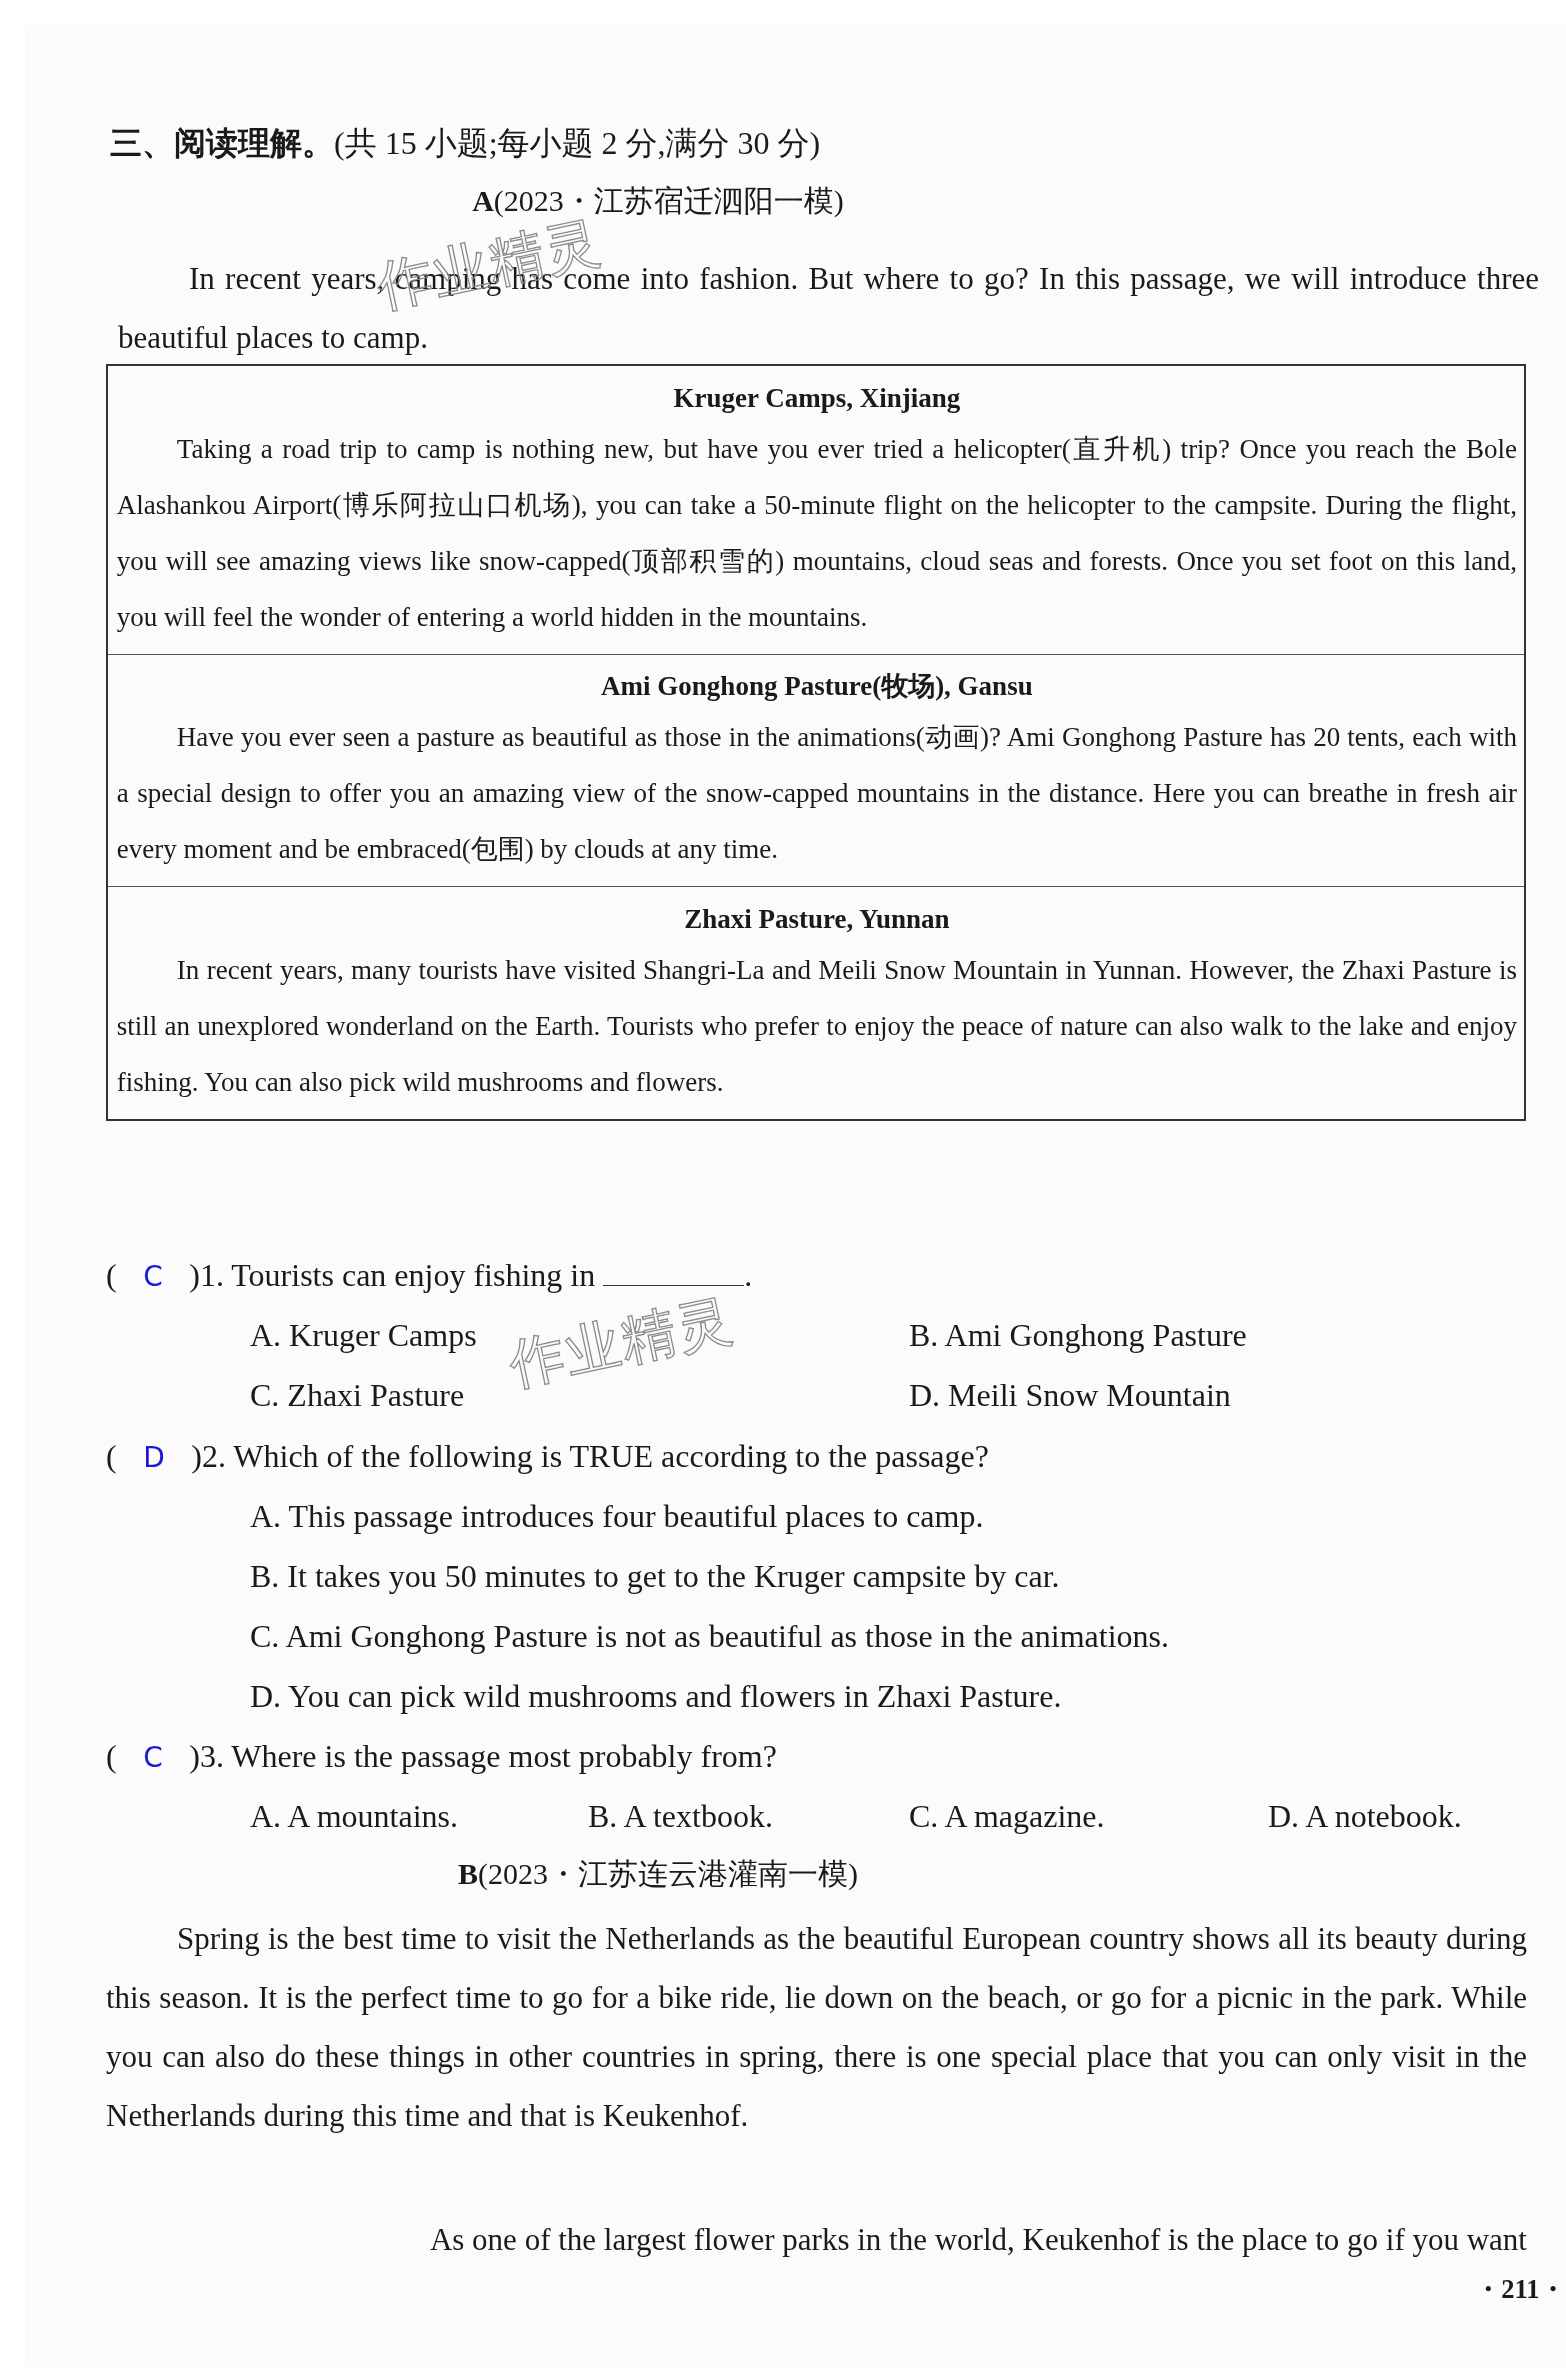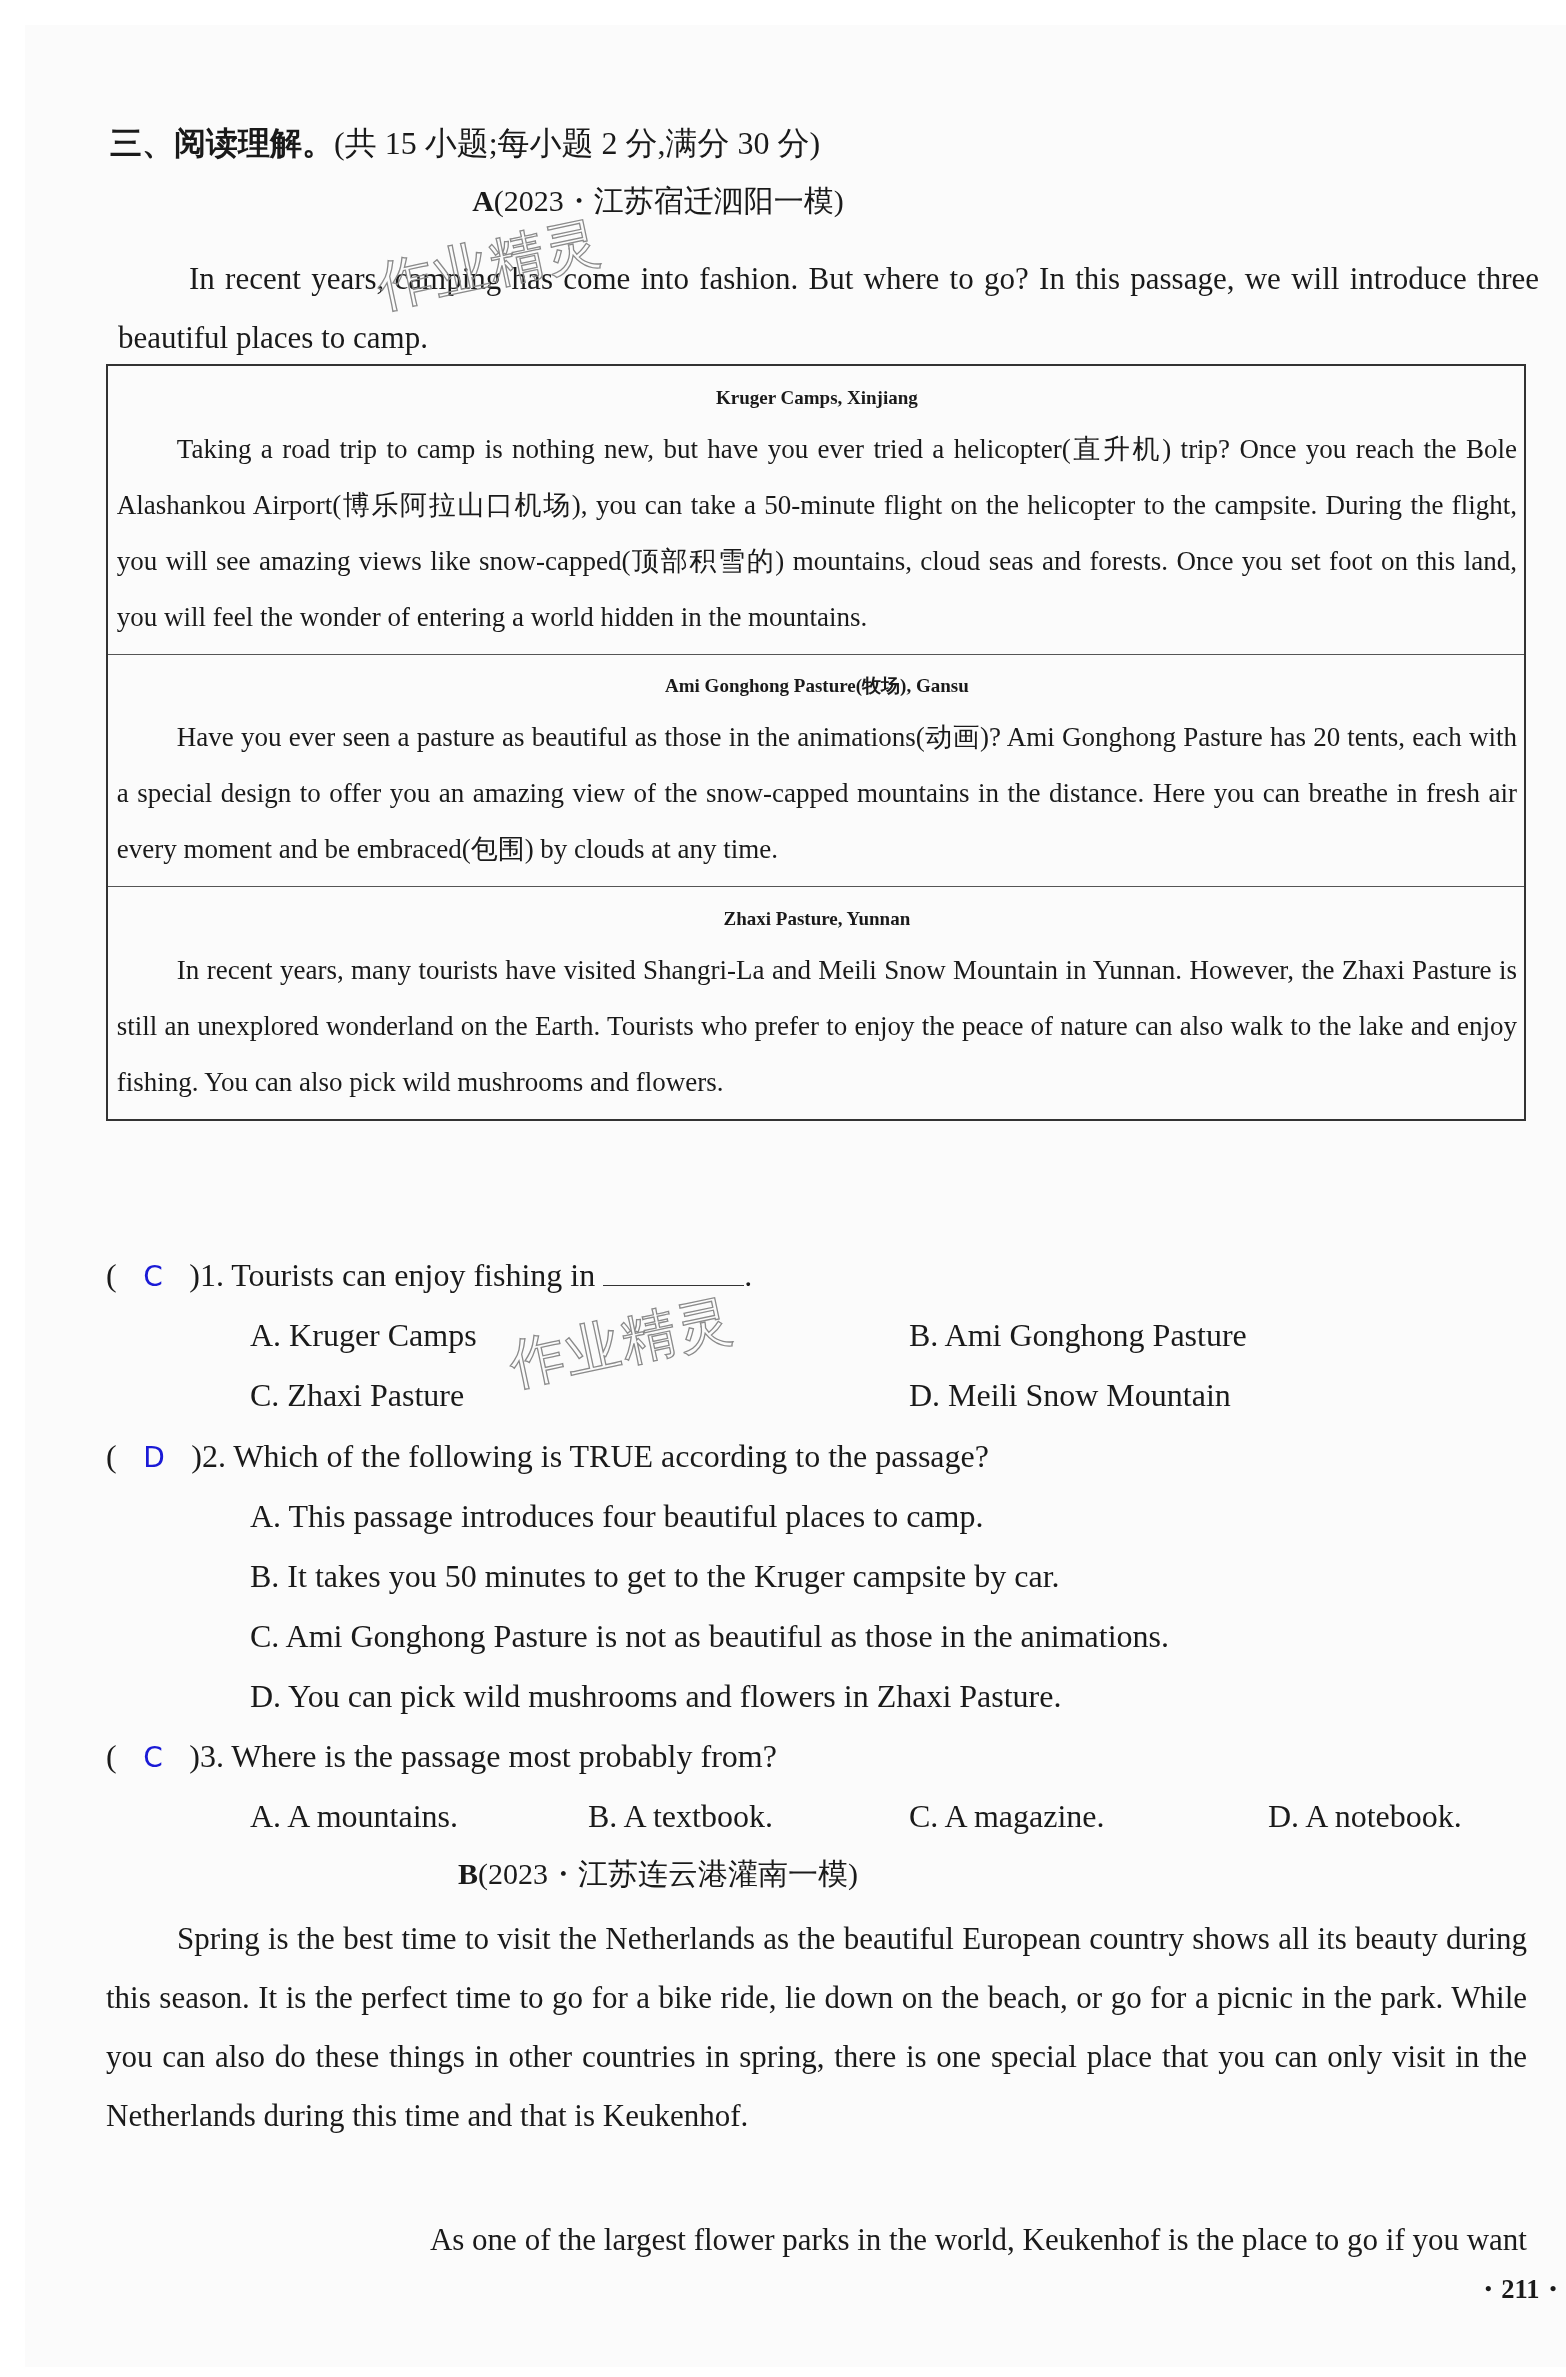--- a/index.html
+++ b/index.html
@@ -10,21 +10,21 @@
   .sec-title { left: 110px; top: 122px; font-size: 32px; font-family: "DejaVu Sans", sans-serif; }
   .sec-title b { font-weight: bold; text-align: center; }
   .sec-title span.n { font-family: "Liberation Serif", serif; font-weight: normal; }
   .part-title { left: 0; width: 1316px; text-align: center; font-size: 30px; }
   .part-title b { font-weight: bold; }
   .para { position: absolute; left: 106px; width: 1421px; font-size: 31px; line-height: 59px;
           text-align: justify; text-indent: 71px; }
   .box { position: absolute; left: 106px; top: 364px; width: 1416px; border: 2.7px solid #333; }
   .box-sec { border-bottom: 1.8px solid #555; padding: 8.8px 7px 8.8px 8.8px; }
   .box-sec:last-child { border-bottom: none; }
-  .box-head { text-align: center; font-weight: bold; font-size: 19px; line-height: 46px; }
+  .box-head { text-align: center; font-weight: bold; font-size: 27px; line-height: 46px; }
   .box-text { font-size: 27px; line-height: 56px; text-align: justify; text-indent: 60px; }
   .q { position: absolute; left: 106px; font-size: 32px; line-height: 44px; }
   .ans { color: #1a1ad6; font-family: "DejaVu Sans", sans-serif; font-size: 28px; padding: 0 26.5px; }
   .blank { display: inline-block; width: 141px; border-bottom: 1.8px solid #333; height: 28px; vertical-align: baseline; }
   .opt { position: absolute; font-size: 32px; line-height: 44px; }
   .pageno { left: 0; width: 1566px; text-align: right; top: 2271px; font-size: 26.5px; font-weight: bold; }
   .watermark { position: absolute; font-family: "DejaVu Sans", sans-serif; font-size: 55px; color: transparent;
                -webkit-text-stroke: 1.3px #8a8a8a; transform: rotate(-12deg); letter-spacing: 1.8px; }
 </style>
 </head>

